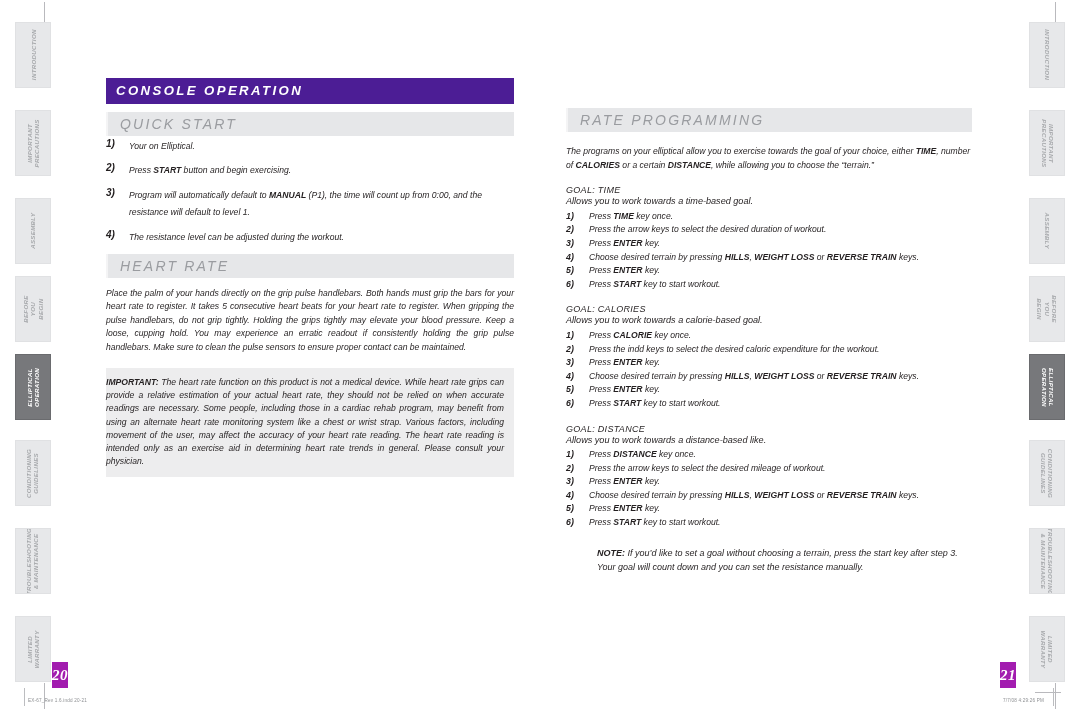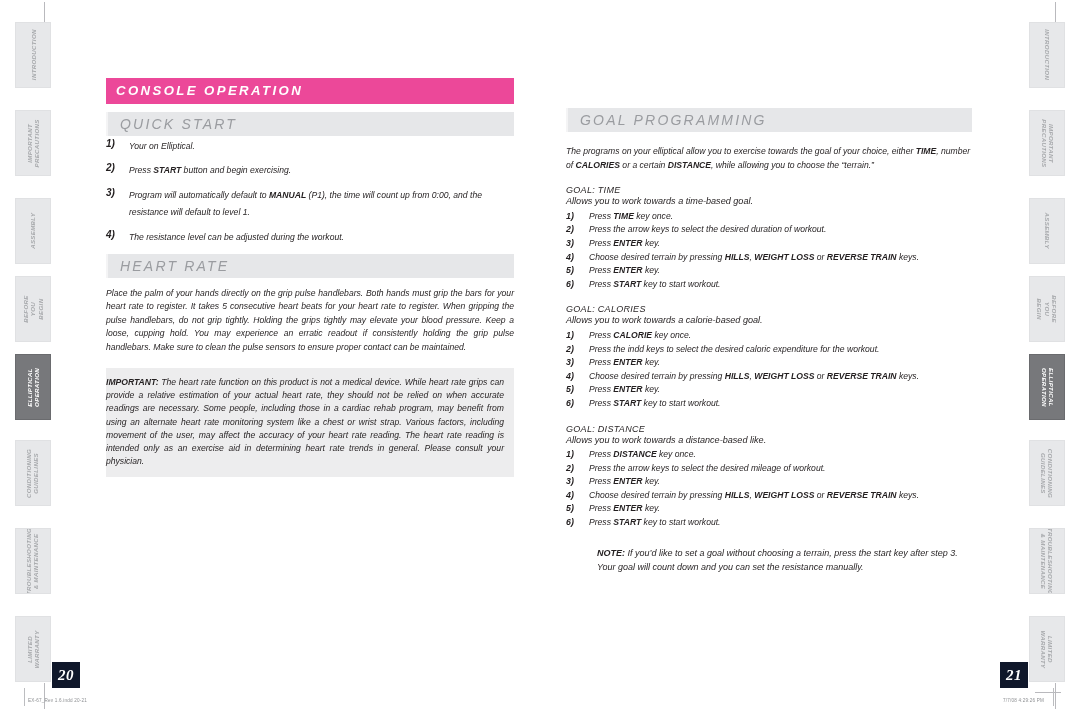--- a/index.html
+++ b/index.html
@@ -68,22 +68,22 @@
     white-space: pre-line;
     transform-origin: center center;
   }
   .tab-col.left  .tab-text { transform: rotate(-90deg); }
   .tab-col.right .tab-text { transform: rotate(90deg); }
   .tab.active .tab-text { color: #ffffff; }
 
   
   .pagenum {
     position: absolute;
-    width: 28px; height: 26px;
-    background: #0f172a;
+    width: 16px; height: 26px;
+    background: #a21caf;
     color: #ffffff;
     font-family: "Liberation Serif", serif;
     font-style: italic;
     font-weight: bold;
     font-size: 15px;
     display: flex;
     align-items: center;
     justify-content: center;
     letter-spacing: 0.5px;
   }
@@ -93,21 +93,21 @@
   
   .col {
     position: absolute;
     top: 78px;
   }
   .col.left  { left: 106px; width: 408px; }
   .col.right { left: 566px; width: 406px; }
 
   
   .band-main {
-    background: #ec4899;
+    background: #4c1d95;
     color: #ffffff;
     font-style: italic;
     font-weight: bold;
     font-size: 13.2px;
     letter-spacing: 2.4px;
     padding: 6px 10px 7px 10px;
     box-sizing: border-box;
     height: 26px;
     line-height: 13px;
   }
@@ -338,21 +338,21 @@
     </div>
 
     <div class="important-box">
       <p class="body-text"><b>IMPORTANT:</b> <span>The heart rate function on this product is not a medical device. While heart rate grips can provide a relative estimation of your actual heart rate, they should not be relied on when accurate readings are necessary. Some people, including those in a cardiac rehab program, may benefit from using an alternate heart rate monitoring system like a chest or wrist strap. Various factors, including movement of the user, may affect the accuracy of your heart rate reading. The heart rate reading is intended only as an exercise aid in determining heart rate trends in general.  Please consult your physician.</span></p>
     </div>
 
   </div>
 
   <div class="col right" style="top:108px;">
 
-    <div class="band-sub">GOAL PROGRAMMING</div>
+    <div class="band-sub">RATE PROGRAMMING</div>
 
     <p class="body-text intro-para" id="gp-intro">The programs on your elliptical allow you to exercise towards the goal of your choice, either <b>TIME</b>, number of <b>CALORIES</b> or a certain <b>DISTANCE</b>, while allowing you to choose the “terrain.”</p>
 
     <div id="gp-goals">
         <div class="goal-group">
           <div class="goal-head">GOAL:  TIME</div>
           <p class="body-text goal-desc">Allows you to work towards a time-based goal.</p>
           <ol class="steps tight">
             <li><span class="num">1)</span><span class="body-text">Press <b>TIME</b> key once.</span></li>
             <li><span class="num">2)</span><span class="body-text">Press the arrow keys to select the desired duration of workout.</span></li>

